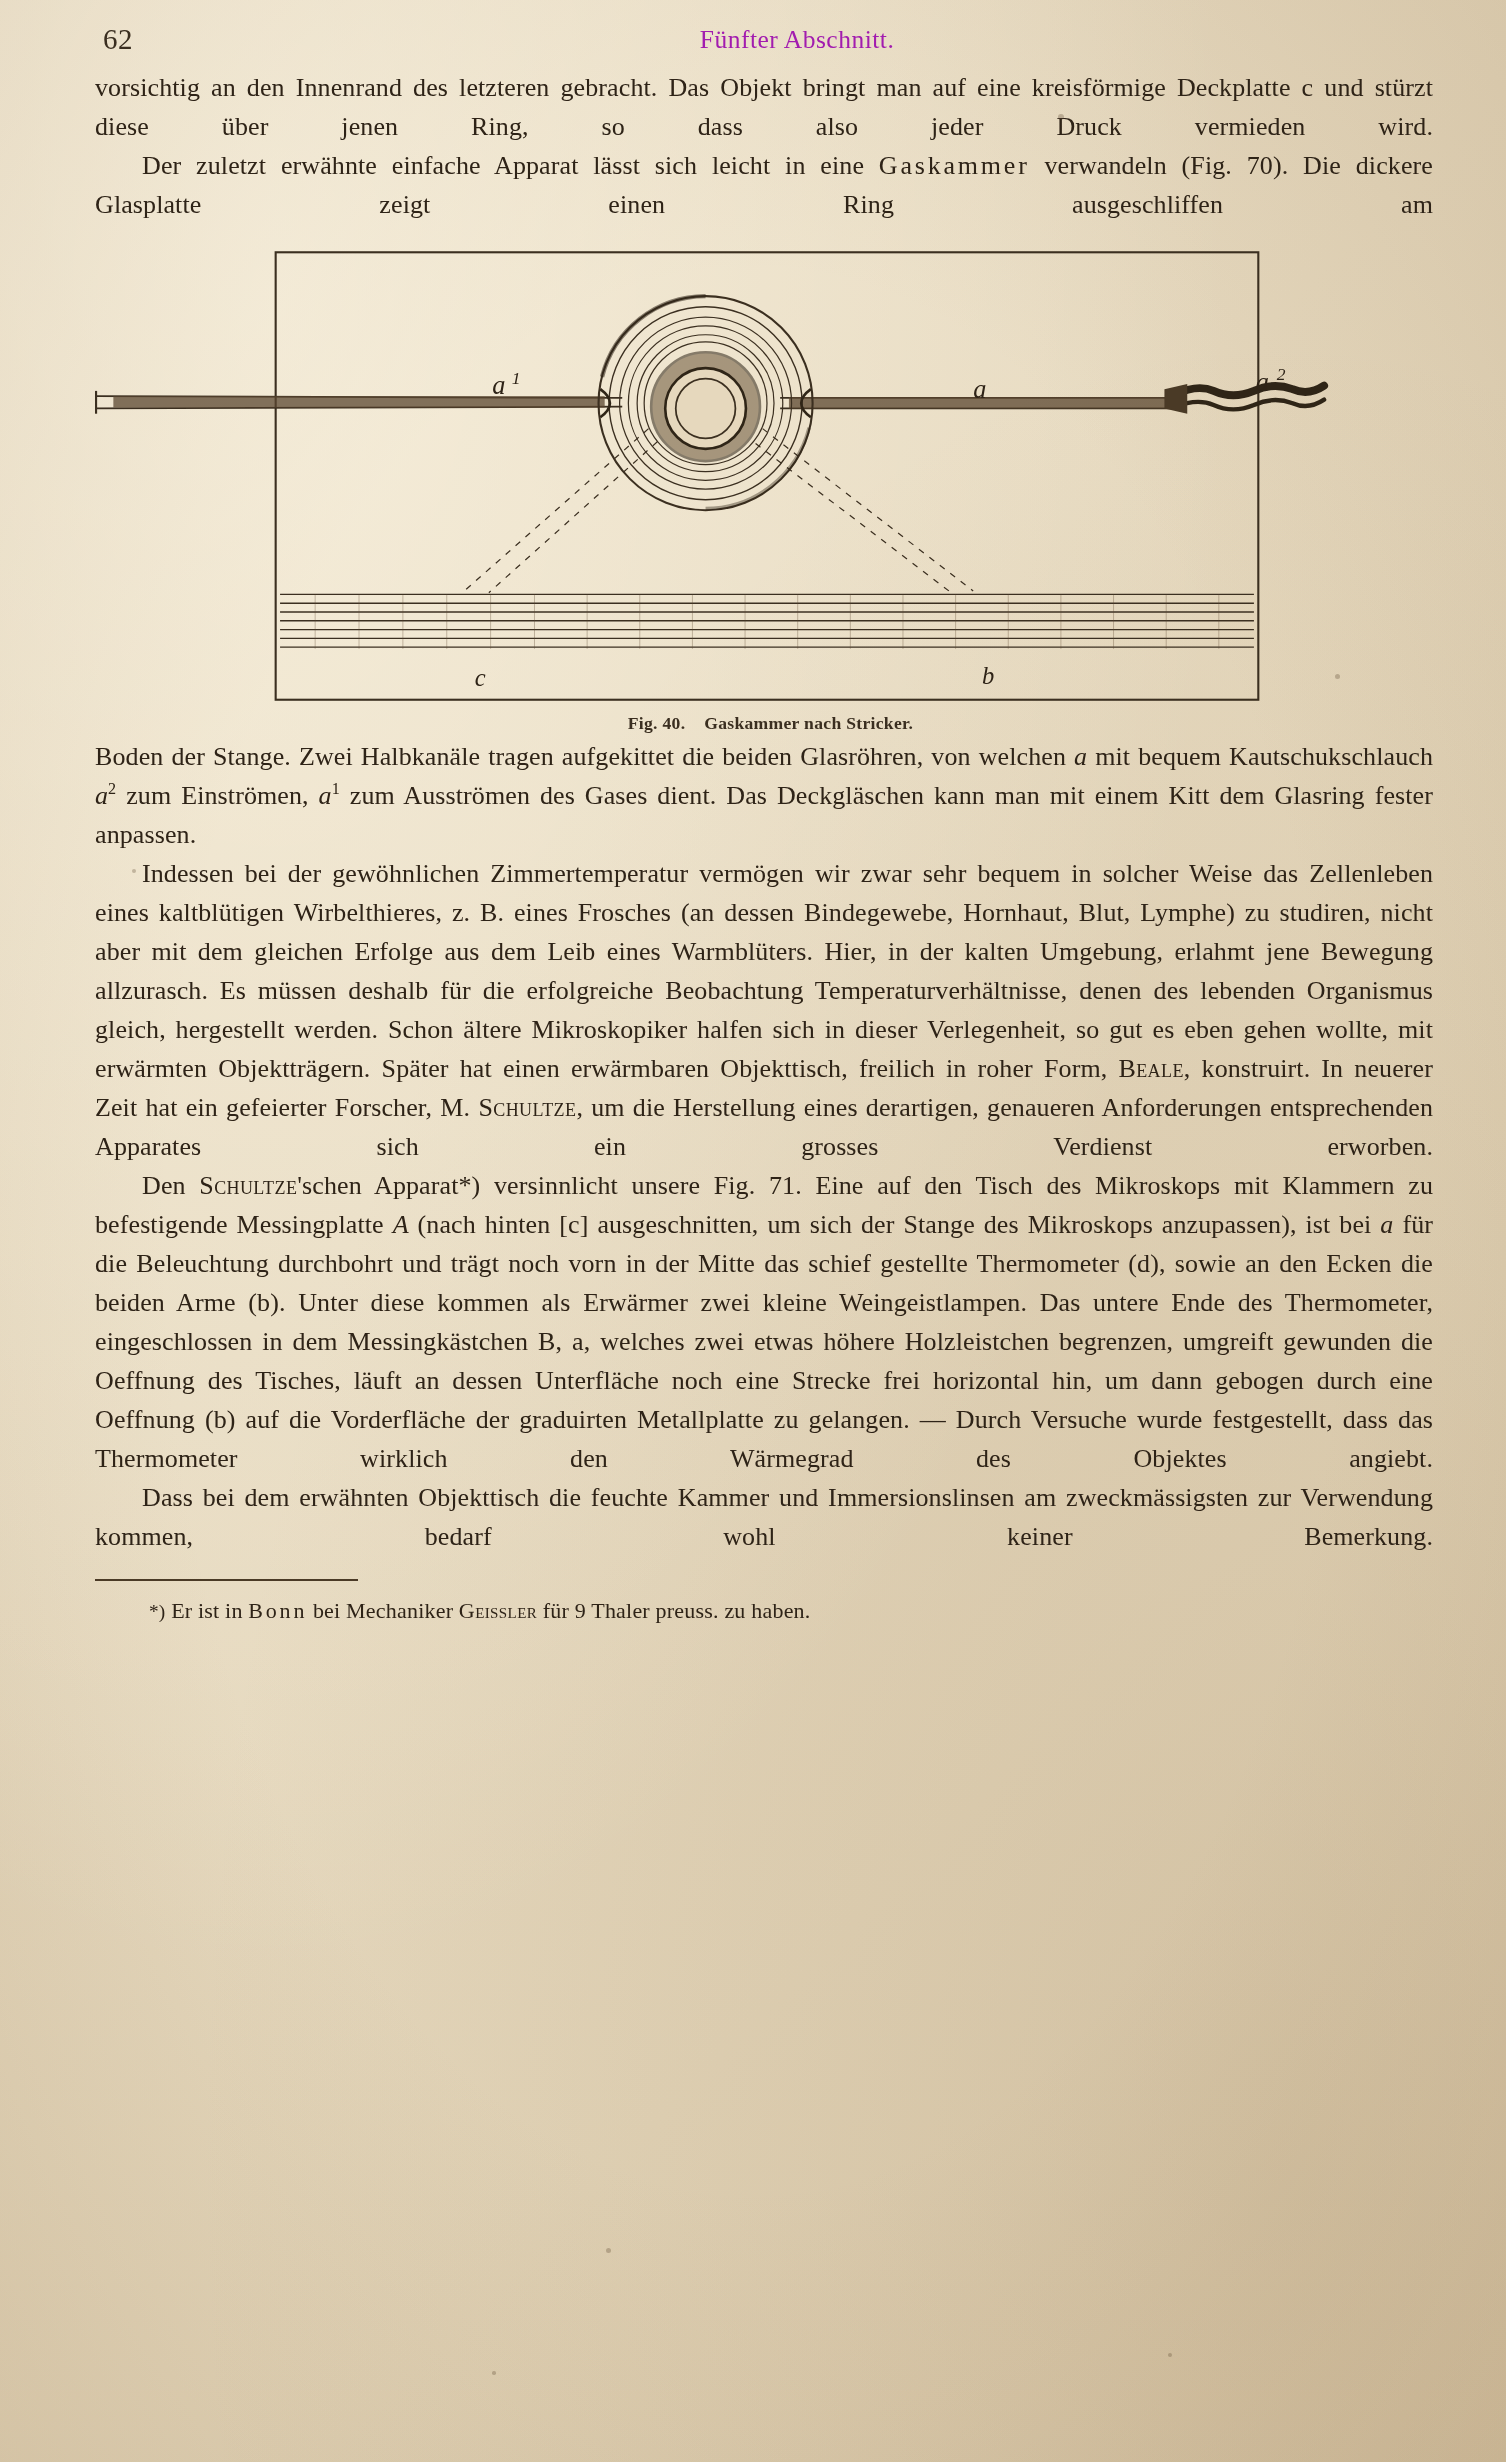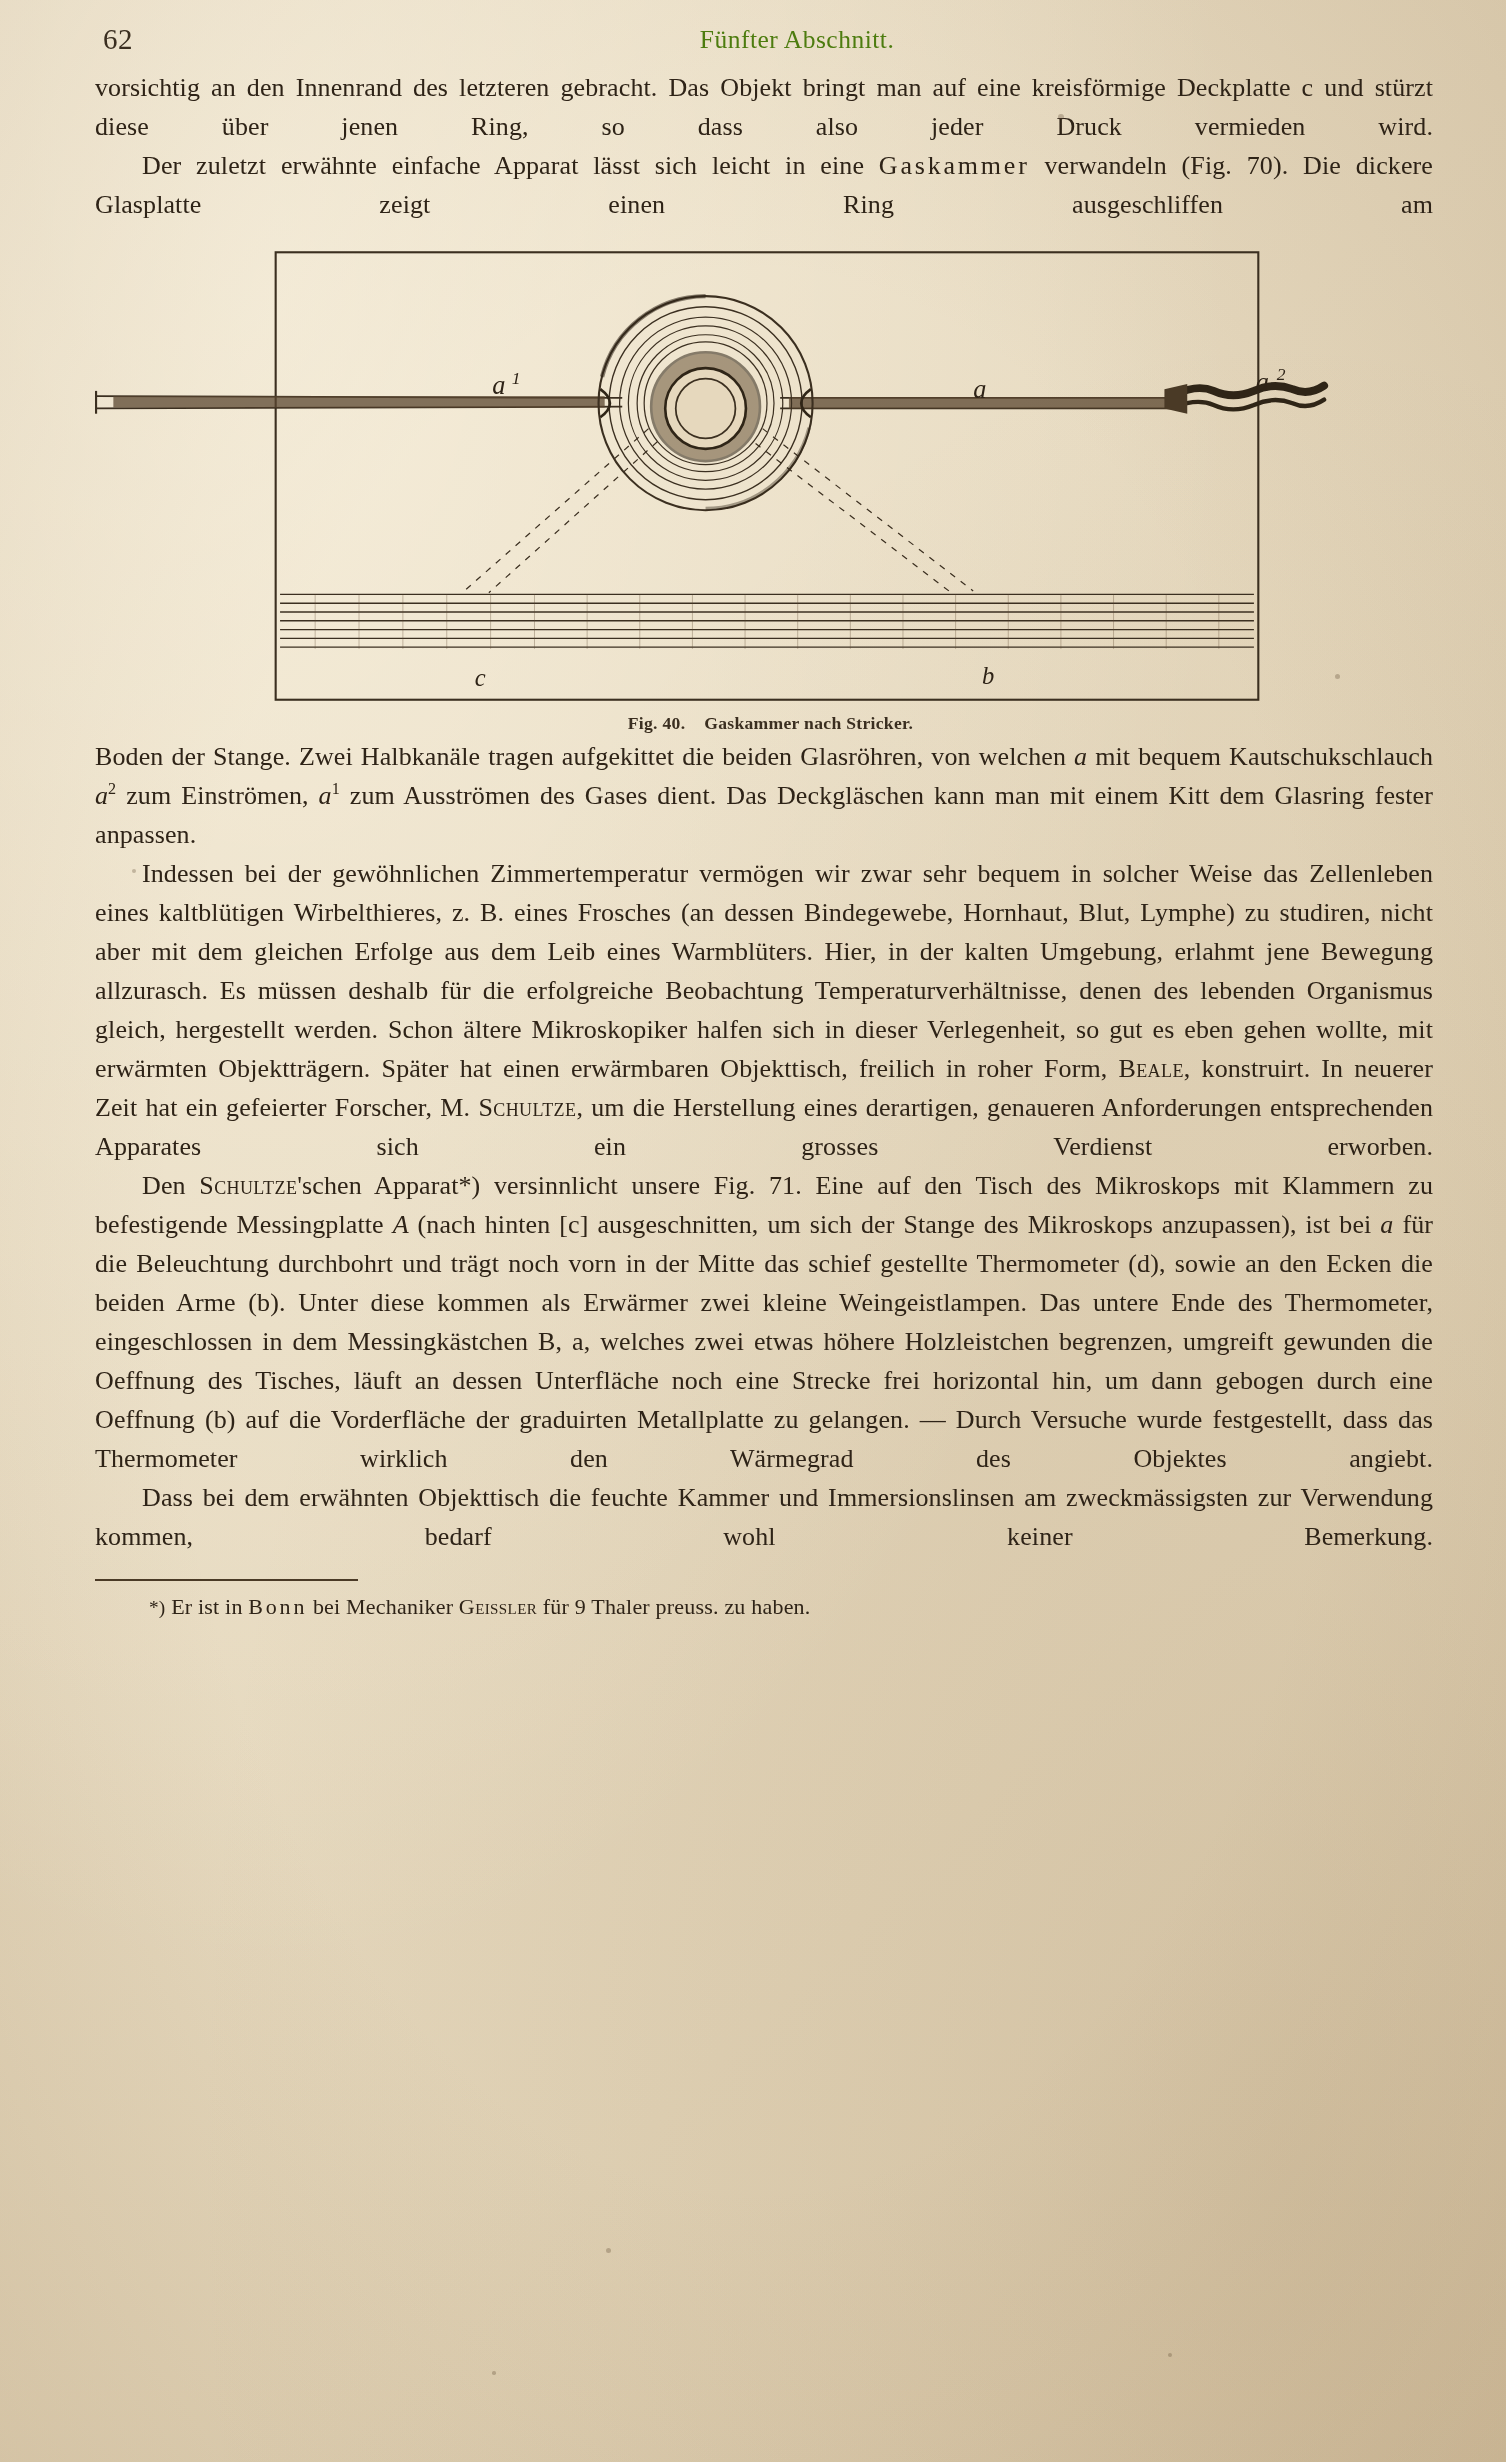--- a/index.html
+++ b/index.html
@@ -59,21 +59,21 @@
     color: #3a2e20;
   }
   .running-head {
     position: absolute;
     left: 0;
     right: 0;
     top: 24.6px;
     text-align: center;
     font-size: 25.5px;
     letter-spacing: 0.5px;
-    color: #4d7c0f;
+    color: #a21caf;
     padding-left: 53px;
   }
 
   
   .para {
     font-size: 26px;
     line-height: 39px;
     text-align: justify;
     text-align-last: left;
     color: #2e2317;
@@ -109,21 +109,21 @@
 
   
   .footnote-rule {
     width: 263px;
     height: 1.8px;
     background: #4a3a26;
     margin: 23px 0 12.3px 0;
   }
   .footnote {
     font-size: 22px;
-    line-height: 28px;
+    line-height: 35px;
     color: #2e2317;
     padding-left: 54px;
     letter-spacing: 0.2px;
   }
   .fn-star { font-size: 19.3px; }
 </style>
 </head>
 <body>
 
 <div class="paper"></div>

